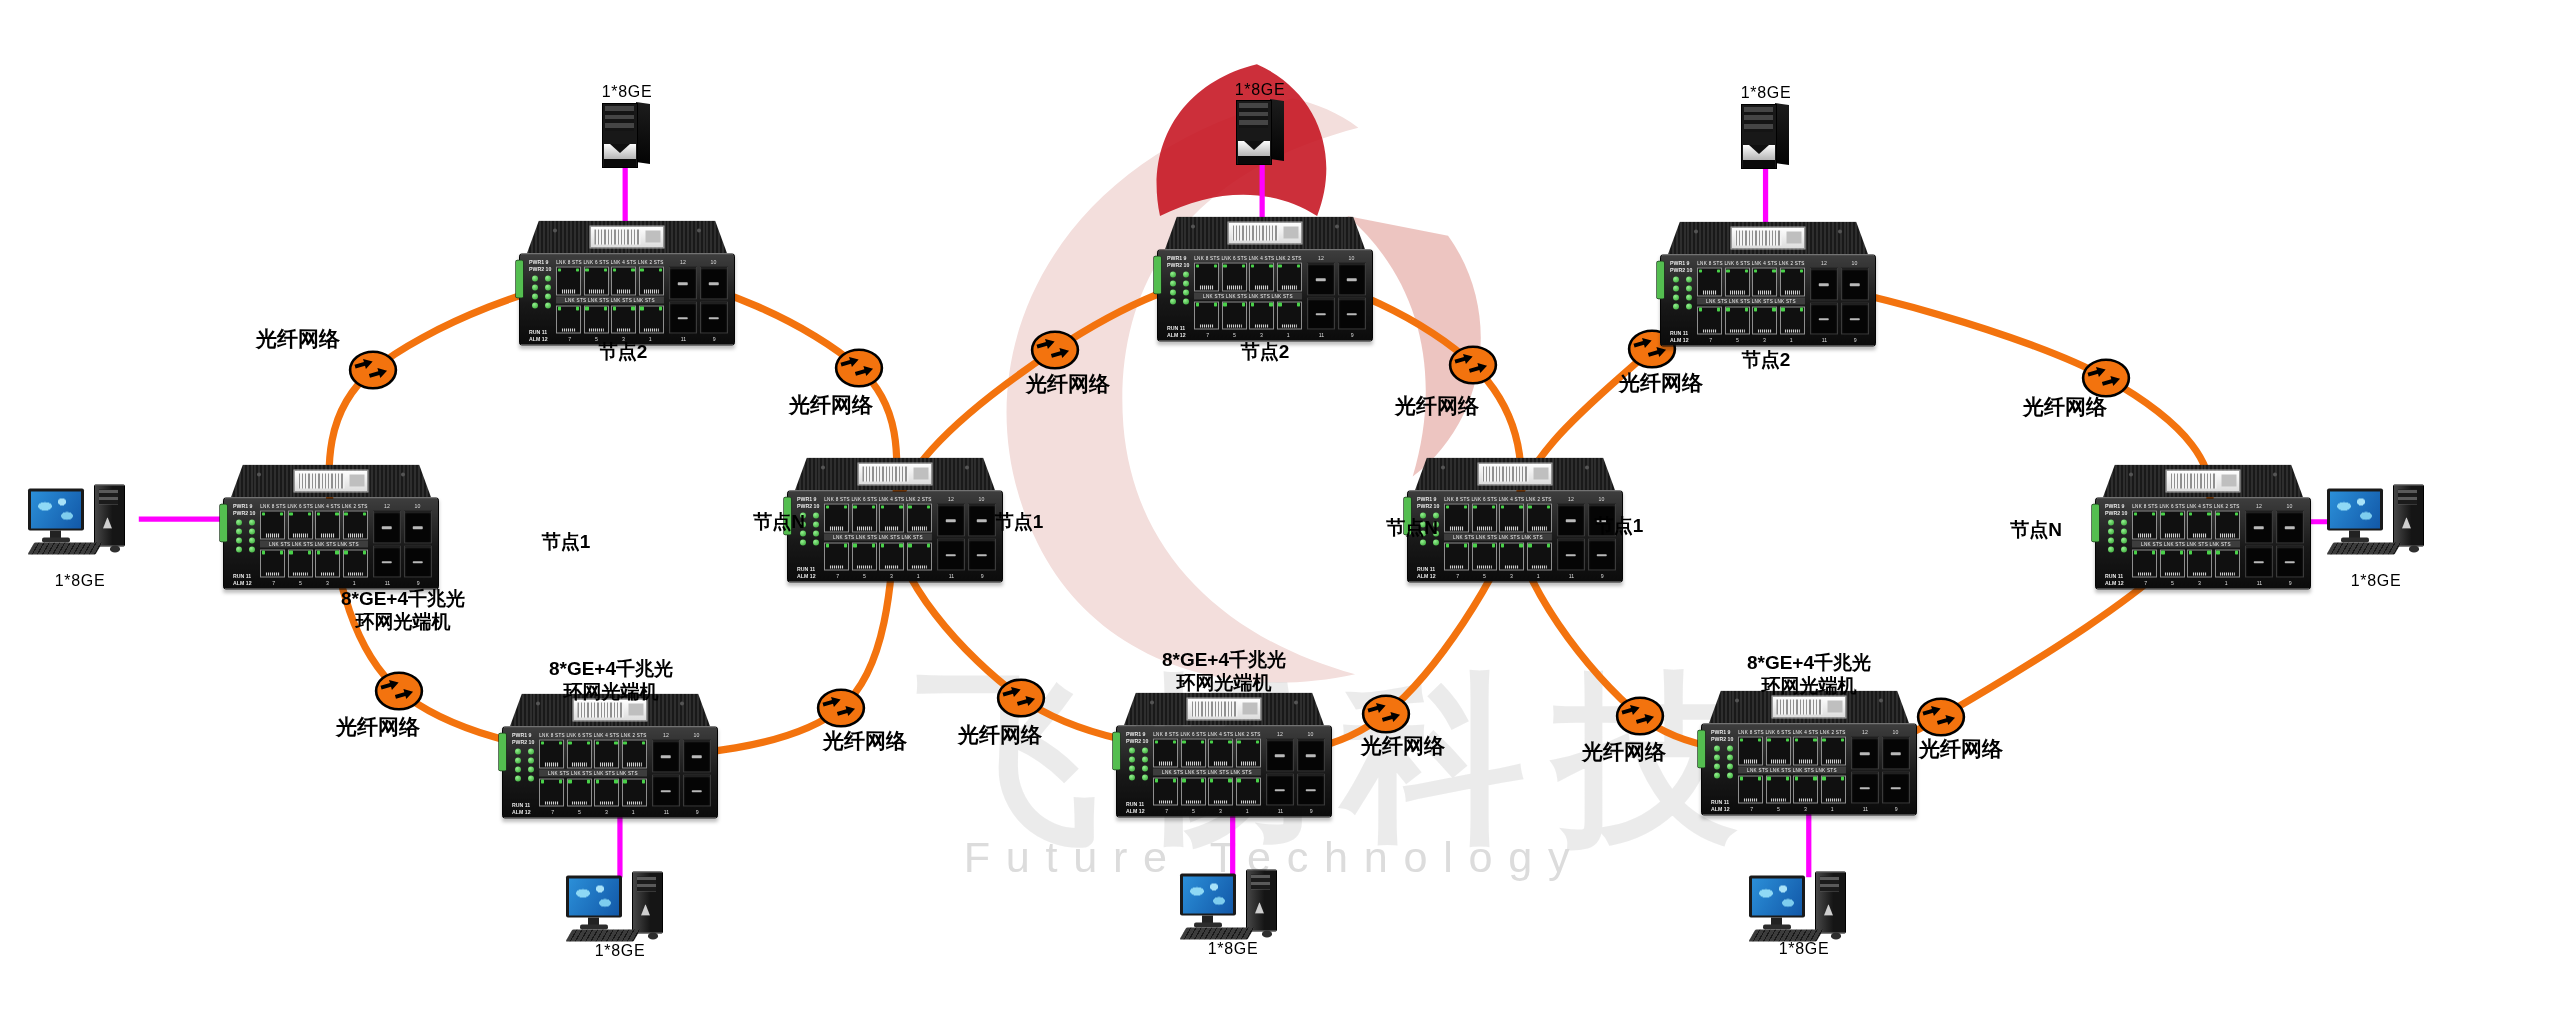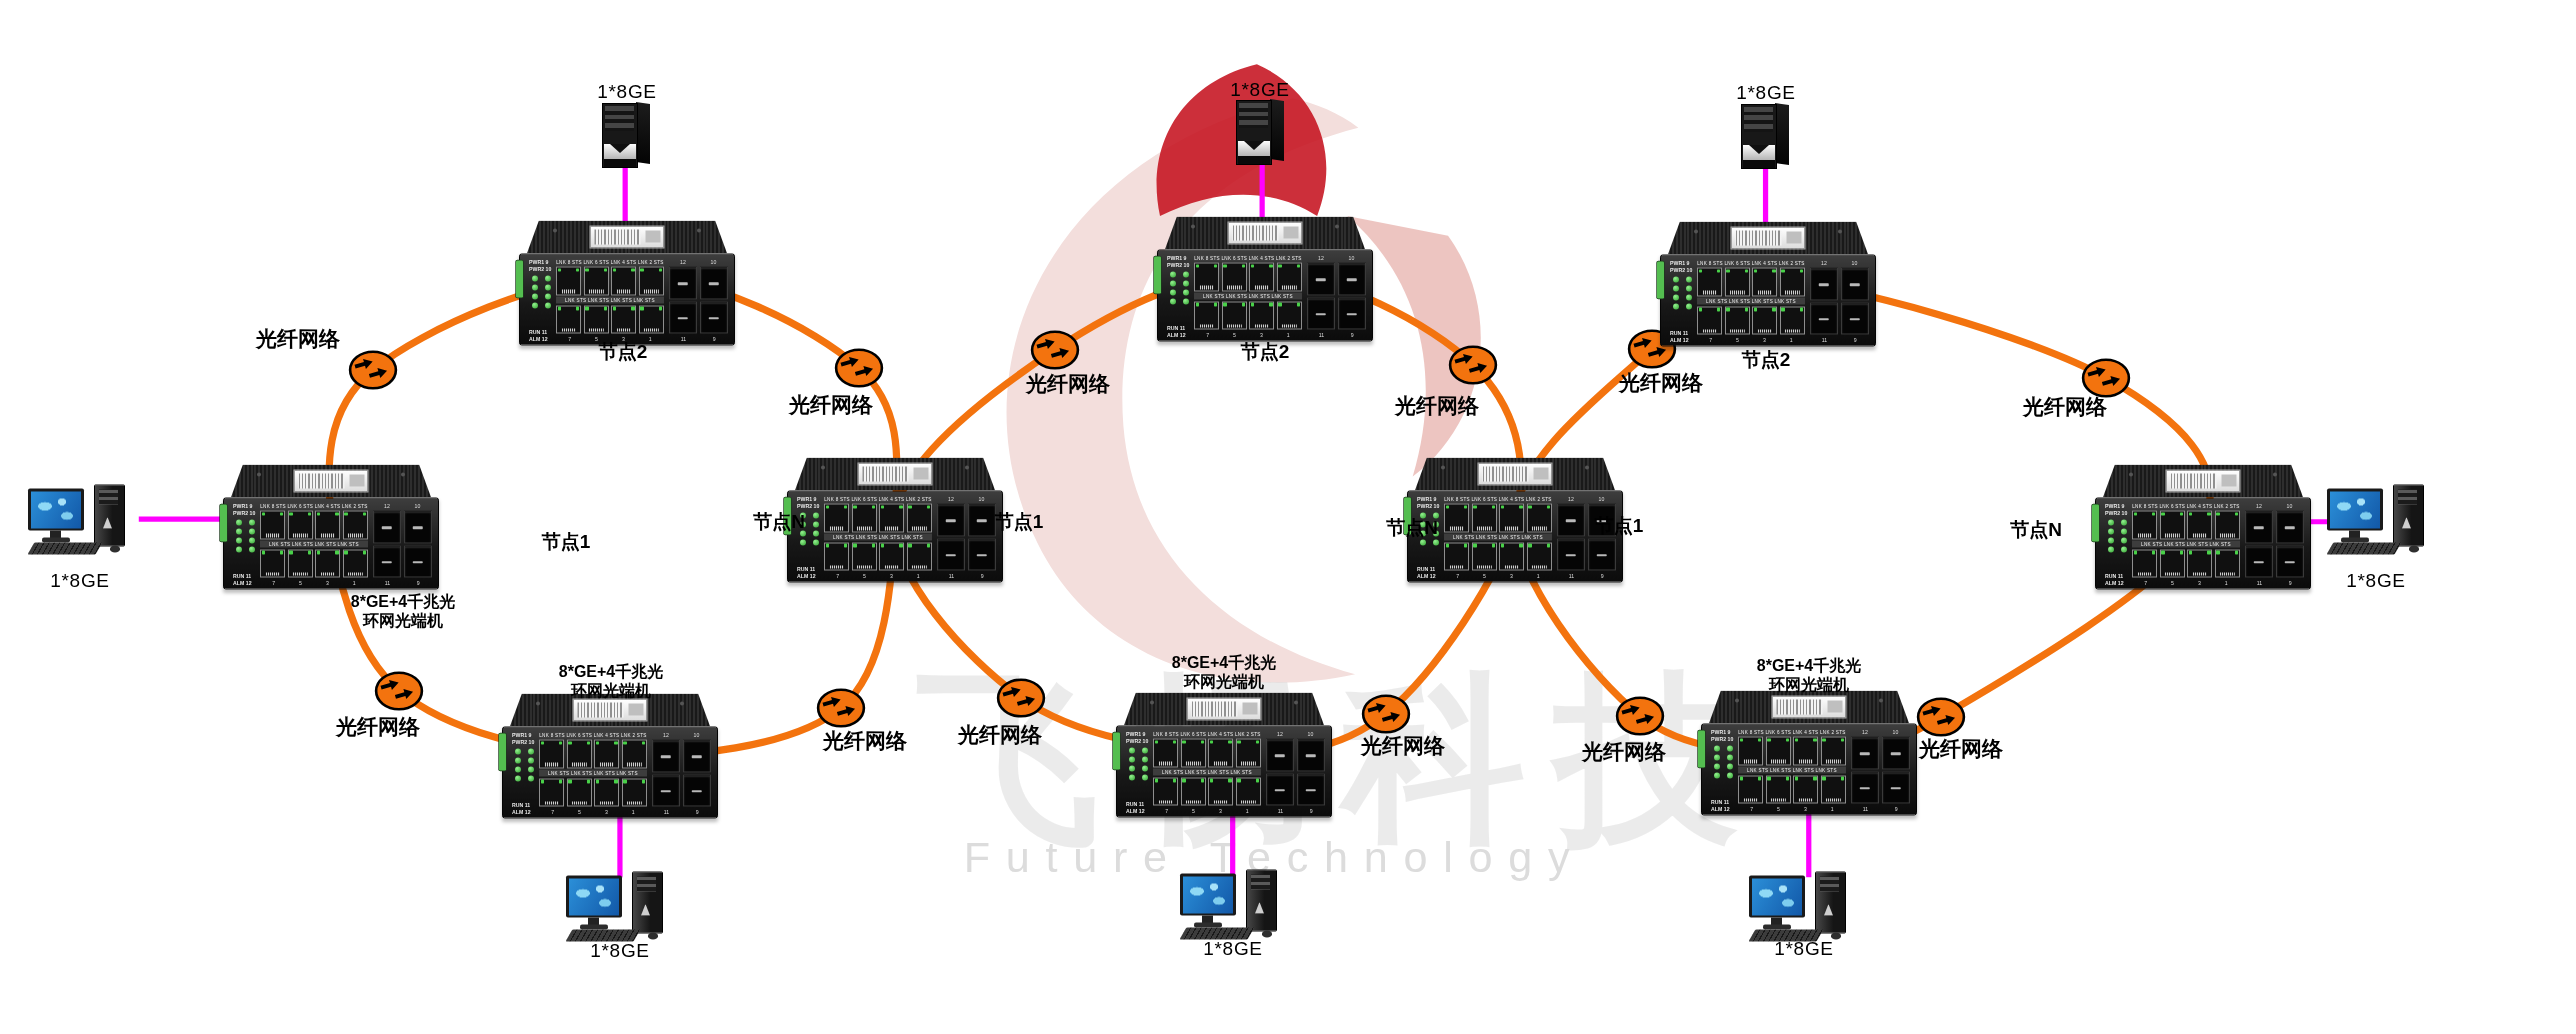--- a/index.html
+++ b/index.html
@@ -4,22 +4,22 @@
 <style>
   html,body{margin:0;padding:0;background:#fff;}
   #canvas{position:relative;width:2576px;height:1035px;background:#fff;overflow:hidden;
           font-family:"Liberation Sans",sans-serif;}
   #bg{position:absolute;left:0;top:0;z-index:0;}
   #nodes{position:absolute;left:0;top:0;width:100%;height:100%;z-index:2;}
 
   
   .lbl{position:absolute;transform:translate(-50%,-50%);color:#000;font-weight:600;
        font-size:21px;white-space:pre-line;text-align:center;z-index:6;line-height:1.2;}
-  .lbl-endpoint{font-weight:400;font-size:19px;letter-spacing:0.7px;}
-  .lbl-device{font-size:16px;}
+  .lbl-endpoint{font-weight:400;font-size:16px;letter-spacing:0.7px;}
+  .lbl-device{font-size:19px;}
   .lbl-node1,.lbl-node2,.lbl-nodeN{font-size:19px;font-weight:600;}
 
   
   .fiber-icon{position:absolute;width:51px;height:42px;transform:translate(-50%,-50%);z-index:3;}
   .fiber-icon svg{display:block;width:100%;height:100%;}
 
   
   .sw{position:absolute;width:216px;height:119px;transform:translate(-50%,-50%);z-index:4;}
   .sw-top{height:33px;margin:0 7.9px;position:relative;
           background:repeating-linear-gradient(90deg,#2e2e2e 0 2px,#191919 2px 3.9px);

